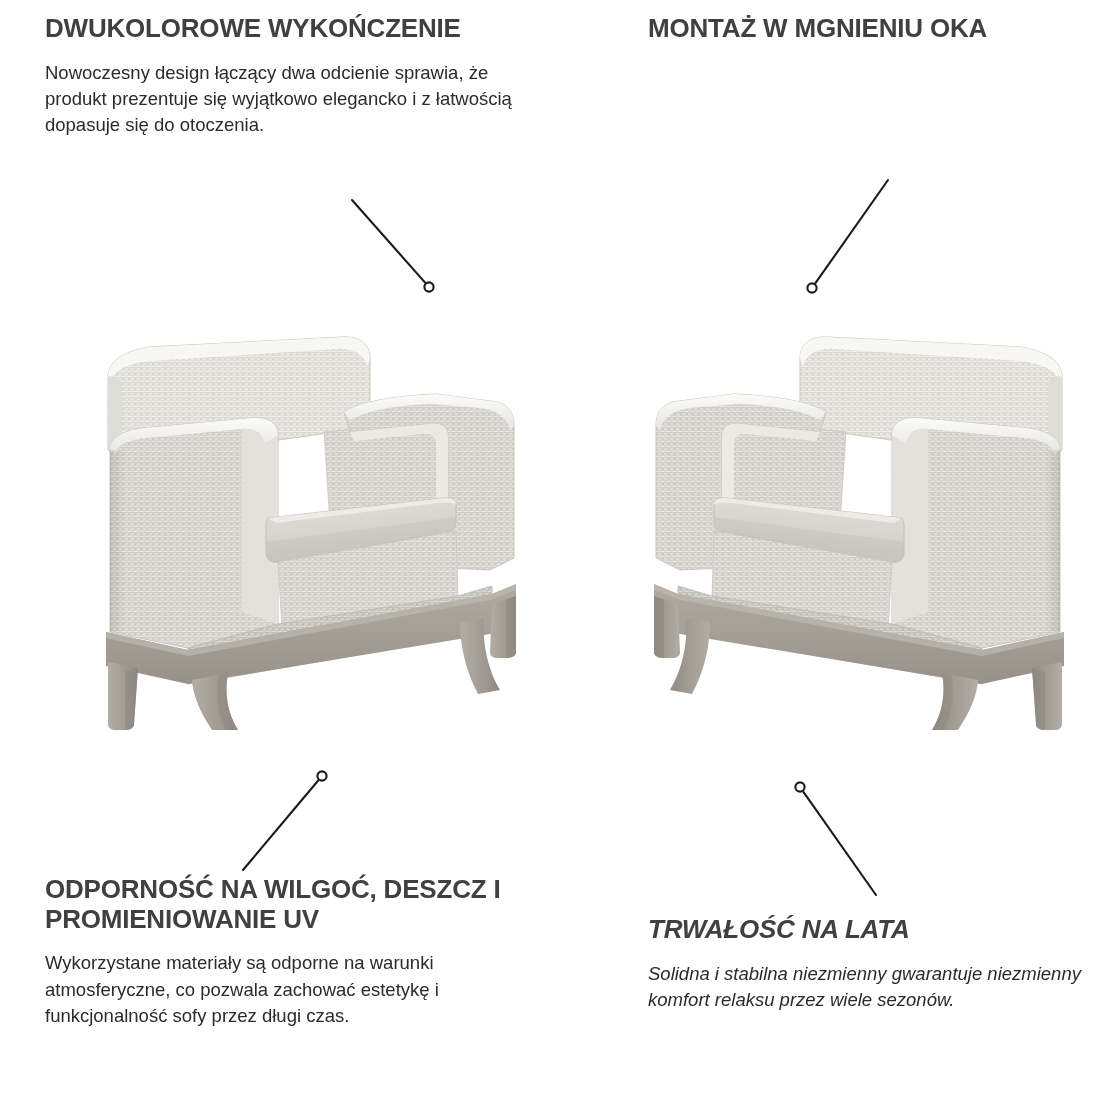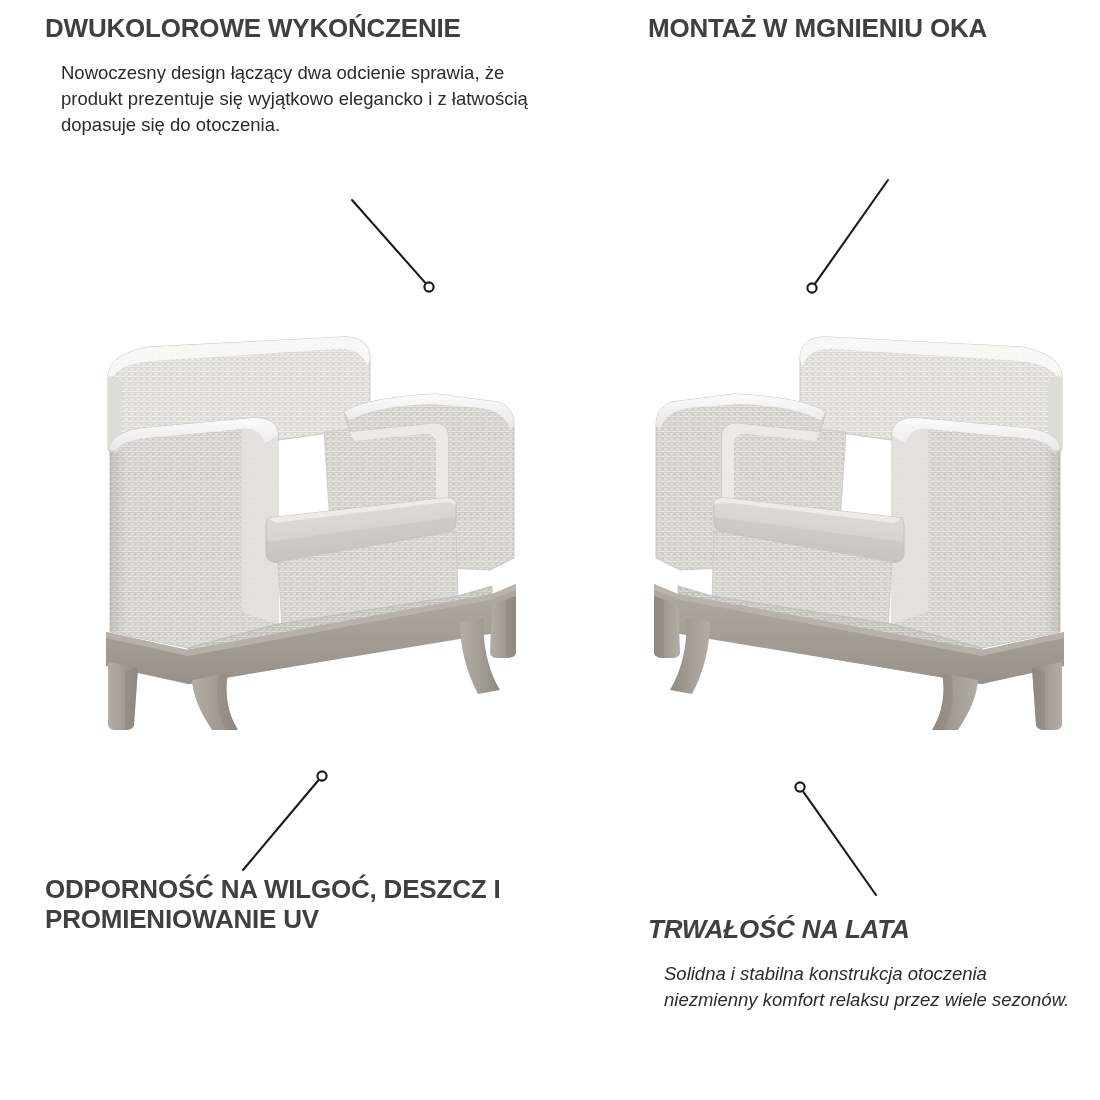--- a/index.html
+++ b/index.html
@@ -19,21 +19,21 @@
   .feature h2{
     margin:0 0 16px 0;
     font-size:26px;
     line-height:1.14;
     letter-spacing:-0.2px;
     font-weight:700;
     color:#404040;
     text-transform:uppercase;
   }
   .feature p{
-    margin:16px;
+    margin:0;
     font-size:18.5px;
     line-height:1.42;
     color:#2b2b2b;
     font-weight:400;
   }
   #f-tl{left:45px;  top:14px;  width:500px;}
   #f-tr{left:648px; top:14px;  width:448px;}
   #f-bl{left:45px;  top:875px; width:500px;}
   #f-br{left:648px; top:915px; width:452px;font-style:italic;}
 
@@ -56,25 +56,26 @@
     <h2>DWUKOLOROWE WYKOŃCZENIE</h2>
     <p>Nowoczesny design łączący dwa odcienie sprawia, że produkt prezentuje się wyjątkowo elegancko i z łatwością dopasuje się do otoczenia.</p>
   </div>
 
   <div class="feature" id="f-tr">
     <h2>MONTAŻ W MGNIENIU OKA</h2>
   </div>
 
   <div class="feature" id="f-bl">
     <h2>ODPORNOŚĆ NA WILGOĆ, DESZCZ I PROMIENIOWANIE UV</h2>
+    <p>Wykorzystane materiały są odporne na warunki atmosferyczne, co pozwala zachować estetykę i funkcjonalność sofy przez długi czas.</p>
   </div>
 
   <div class="feature" id="f-br">
     <h2>TRWAŁOŚĆ NA LATA</h2>
-    <p>Solidna i stabilna konstrukcja otoczenia niezmienny komfort relaksu przez wiele sezonów.</p>
+    <p>Solidna i stabilna niezmienny gwarantuje niezmienny komfort relaksu przez wiele sezonów.</p>
   </div>
 
   <svg class="pointers" viewBox="0 0 1100 1100">
     <g id="pointer-group" fill="none" stroke="#1a1a1a" stroke-width="2.1" stroke-linecap="round">
         <line x1="352" y1="200" x2="424.89089061140953" y2="282.35724004146266"></line>
         <circle cx="429" cy="287" r="4.6" fill="#ffffff" stroke="#1a1a1a" stroke-width="2.1"></circle>
         <line x1="888" y1="180" x2="815.5680591182826" y2="282.92960020033524"></line>
         <circle cx="812" cy="288" r="4.6" fill="#ffffff" stroke="#1a1a1a" stroke-width="2.1"></circle>
         <line x1="243" y1="870" x2="318.0110250101325" y2="780.7463753043993"></line>
         <circle cx="322" cy="776" r="4.6" fill="#ffffff" stroke="#1a1a1a" stroke-width="2.1"></circle>

